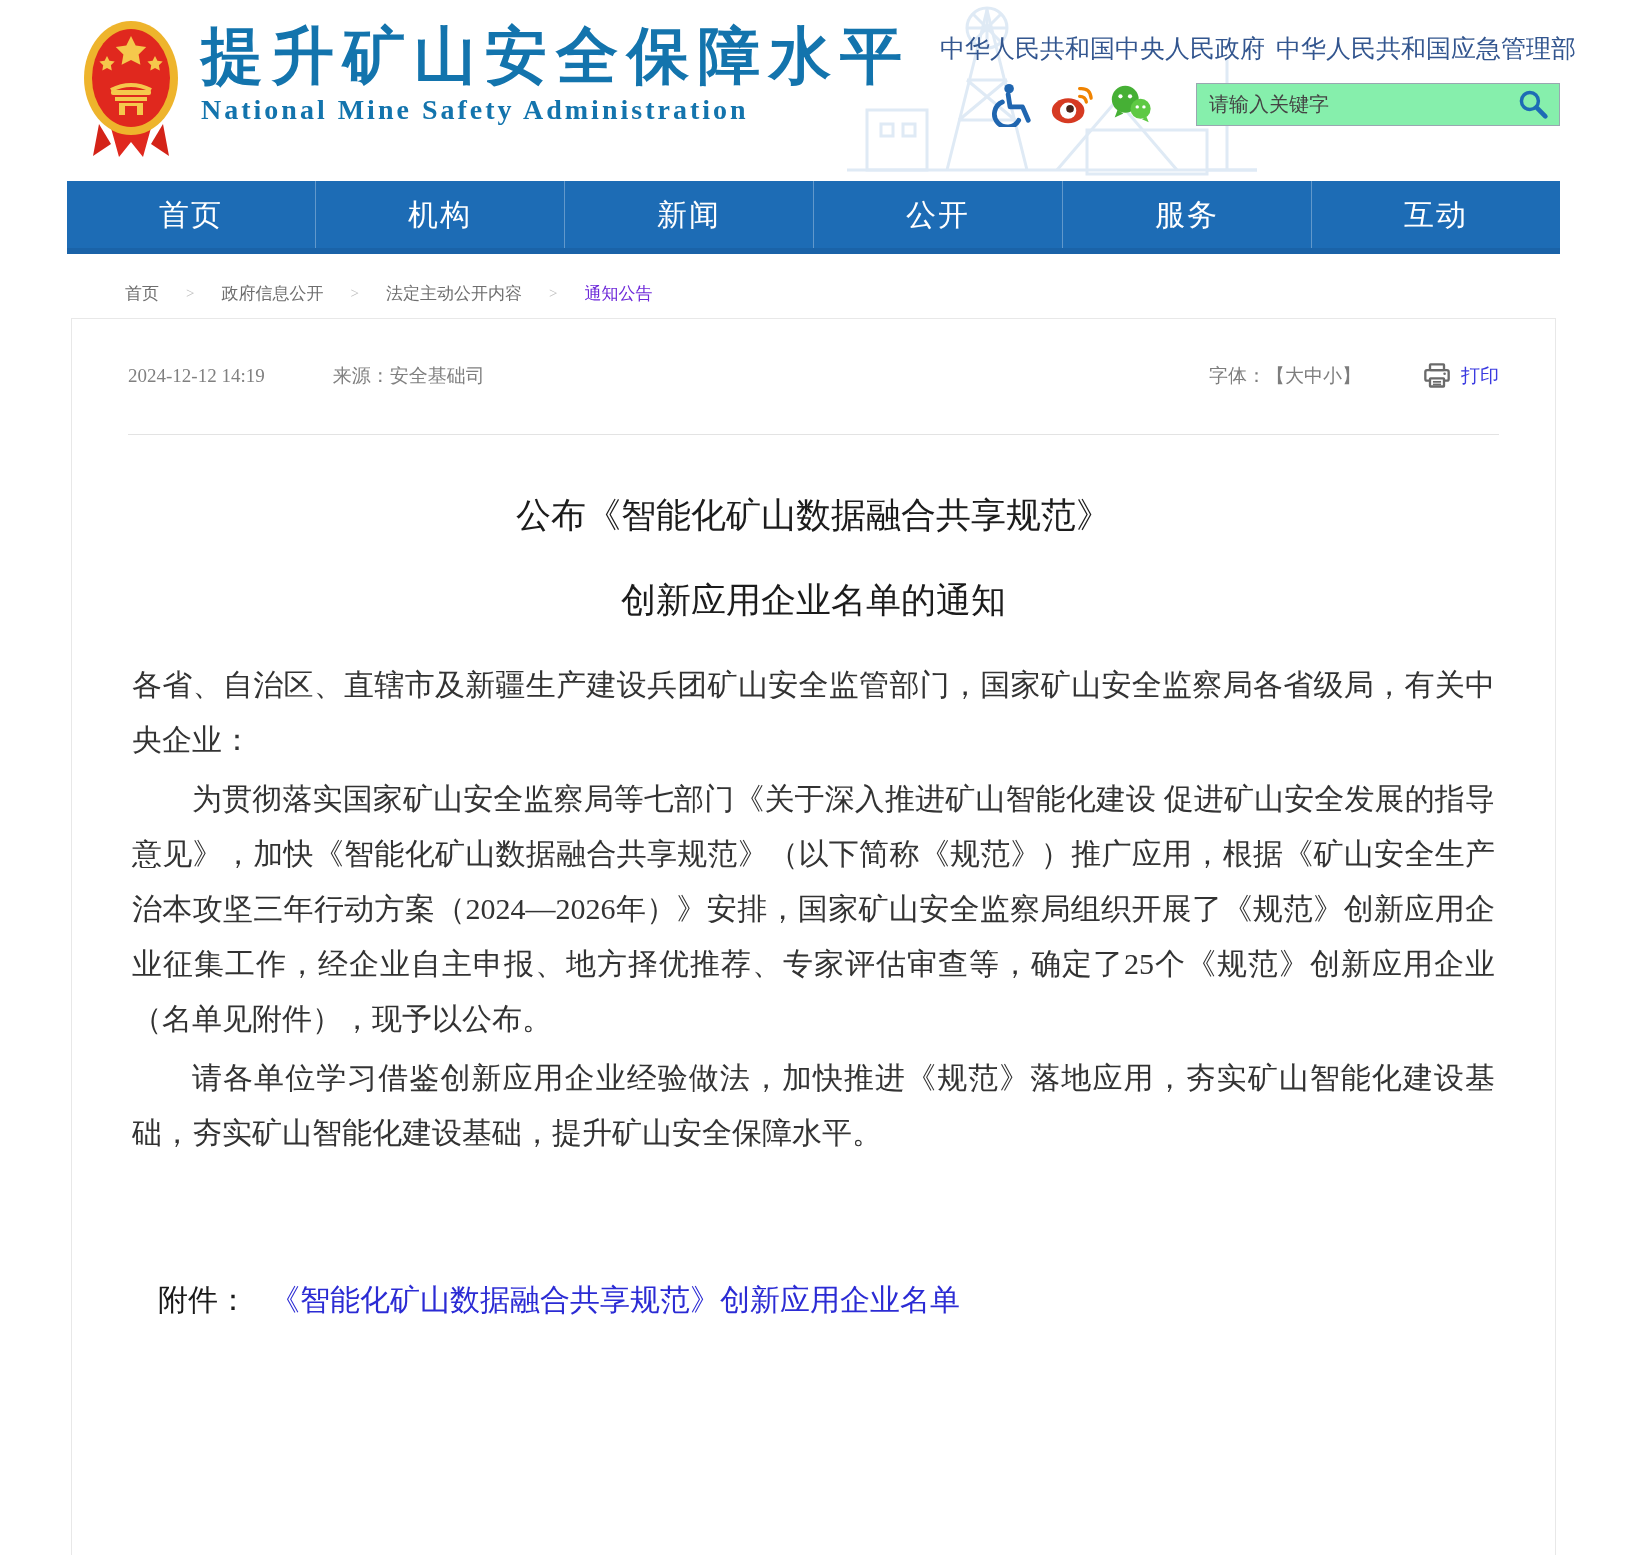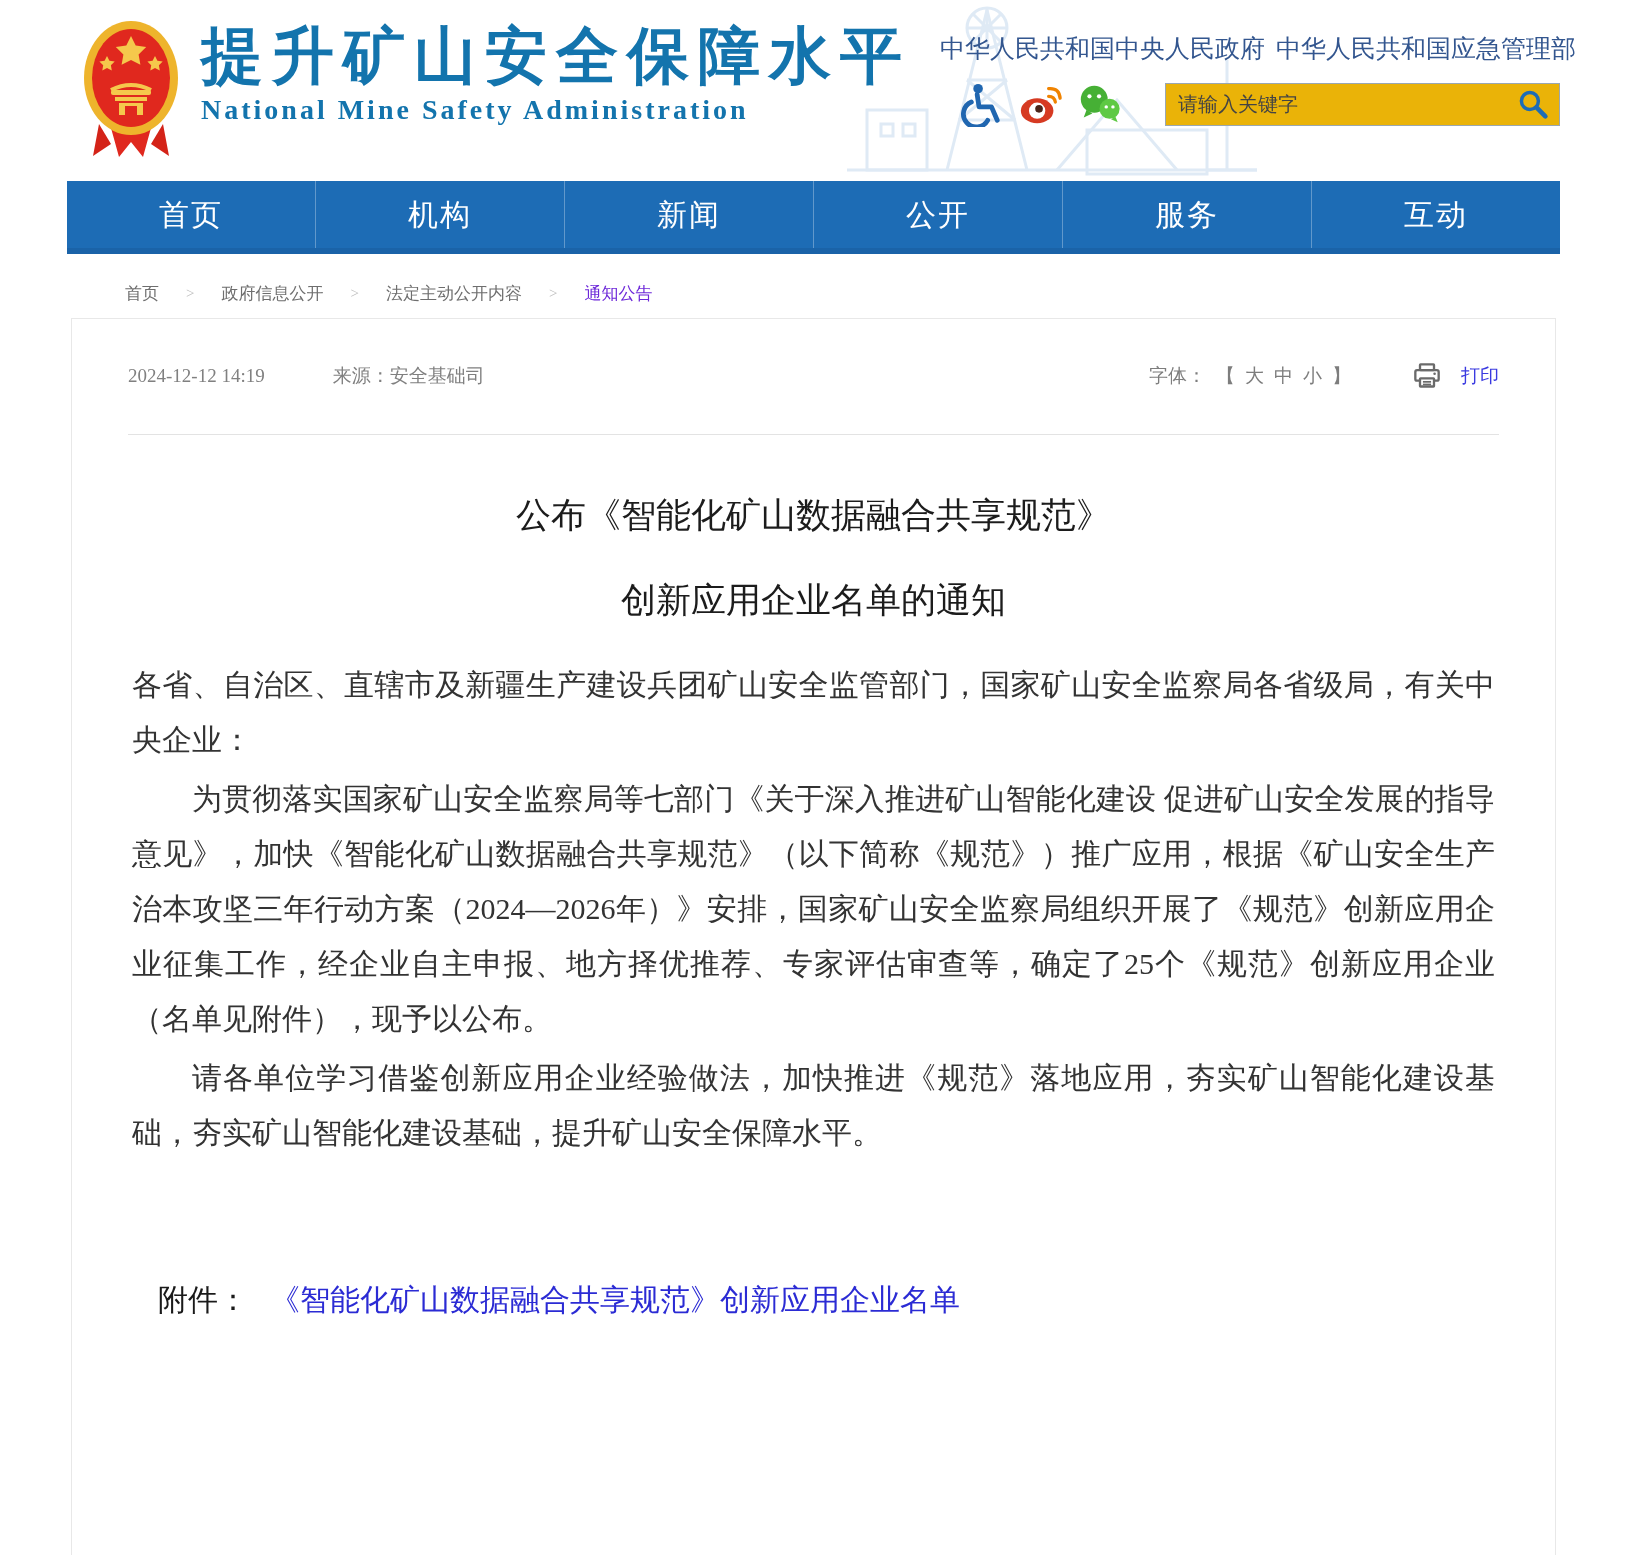--- a/index.html
+++ b/index.html
@@ -29,22 +29,22 @@
   }
   .header-right { position: absolute; right: 0; top: 32px; z-index: 1; width: 620px; }
   .gov-links { display: flex; flex-direction: row; align-items: flex-end; gap: 11px; }
   .gov-link {
     font-family: "Liberation Serif", "DejaVu Serif", serif;
     font-size: 25px; color: #33568f; text-decoration: none; cursor: pointer; white-space: nowrap;
   }
   .tools-row { display: flex; align-items: center; justify-content: flex-end; gap: 14px; margin-top: 16px; }
   .tool-icon { width: 46px; height: 46px; cursor: pointer; flex: 0 0 auto; }
   .search-box {
-    width: 395px; height: 43px; margin-left: 28px;
-    border: 1px solid #9aa7b1; background: #eab308;
+    width: 364px; height: 43px; margin-left: 28px;
+    border: 1px solid #9aa7b1; background: #86efac;
     display: flex; align-items: center;
   }
   .search-input {
     flex: 1; border: none; outline: none; height: 100%;
     font-size: 20px; padding: 0 12px; color: #333;
     font-family: "Liberation Sans", sans-serif; background: transparent;
   }
   .search-input::placeholder { color: #444; opacity: 1; }
   .search-btn { width: 52px; height: 100%; background: transparent; border: none; cursor: pointer; display:flex; align-items:center; justify-content:center; padding:0; }
 
@@ -78,23 +78,23 @@
     padding: 44px 56px 160px; min-height: 1240px;
   }
   .meta-row {
     display: flex; justify-content: space-between; align-items: center;
     font-family: "Liberation Serif", "DejaVu Serif", serif;
     font-size: 19px; color: #808080;
   }
   .meta-left { display: flex; align-items: center; }
   .meta-source { margin-left: 68px; }
   .meta-right { display: flex; align-items: center; }
-  .font-ctl { display: flex; align-items: center; gap: 10px; color: #7d7d7d; }
+  .font-ctl { display: flex; align-items: center; color: #7d7d7d; }
   .font-size-opt { cursor: pointer; }
-  .print-wrap { display: flex; align-items: center; gap: 20px; margin-left: 62px; cursor: pointer; }
+  .print-wrap { display: flex; align-items: center; gap: 10px; margin-left: 62px; cursor: pointer; }
   .print-icon { width: 28px; height: 26px; }
   .print-label { color: #3a3ae0; font-size: 19px; }
   .meta-divider { border-bottom: 1px solid #e3e3e3; margin-top: 45px; }
 
   .title-block {
     margin-top: 38px; text-align: center;
     font-family: "Liberation Serif", "DejaVu Serif", serif;
     font-size: 35px; color: #1c1c1c; font-weight: 400;
   }
   .title-line { line-height: 85px; }

